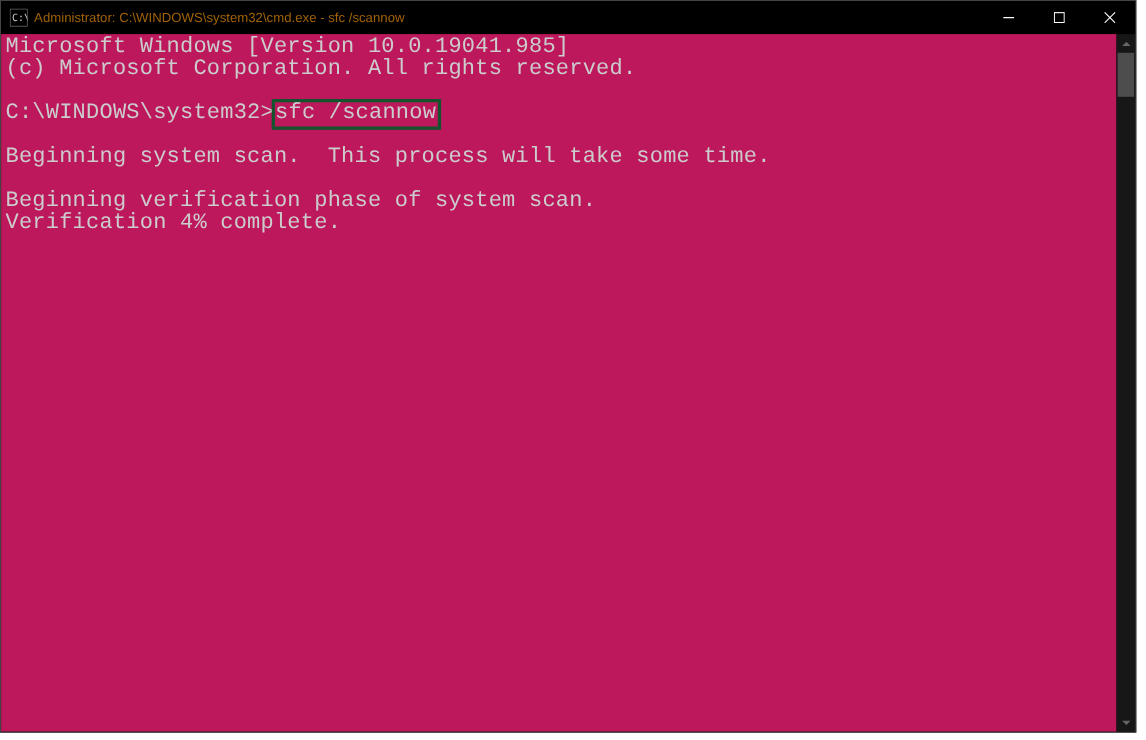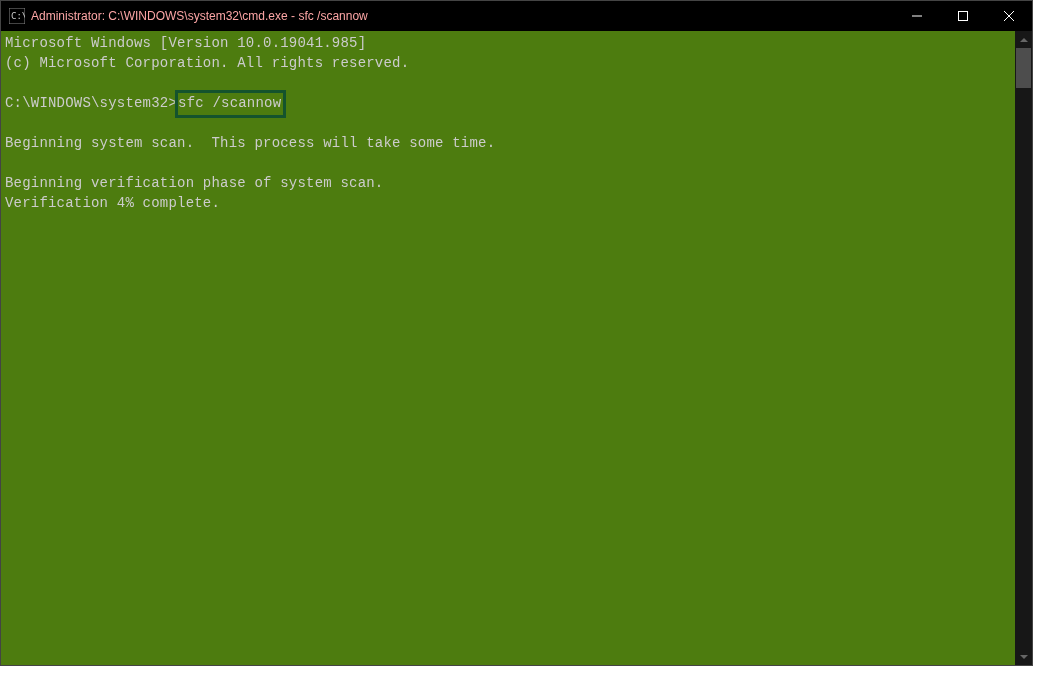--- a/index.html
+++ b/index.html
@@ -34,21 +34,21 @@
       margin-left: 8px;
       margin-right: 6px;
       display: flex;
       align-items: center;
       justify-content: center;
     }
     .titlebar-title {
       flex: 1;
       white-space: nowrap;
       overflow: hidden;
-      color: #fca5a5;
+      color: #a16207;
     }
     .window-controls {
       display: flex;
       height: 100%;
     }
     .win-btn {
       width: 46px;
       height: 30px;
       display: flex;
       align-items: center;
@@ -56,24 +56,24 @@
       color: #fff;
       cursor: pointer;
     }
     .win-btn svg { width: 10px; height: 10px; }
     .terminal-body {
       position: absolute;
       top: 30px;
       left: 0;
       right: 17px;
       bottom: 0;
-      background: #4d7c0f;
+      background: #be185d;
       color: #ccc;
       font-family: 'Consolas', 'Courier New', monospace;
-      font-size: 14px;
+      font-size: 20px;
       line-height: 20px;
       padding: 2px 0 0 4px;
       white-space: pre;
       letter-spacing: 0.2px;
     }
     .line { display: block; }
     .highlight {
       border: 3px solid #14532d;
       display: inline-block;
       padding: 0 2px 2px 0;

